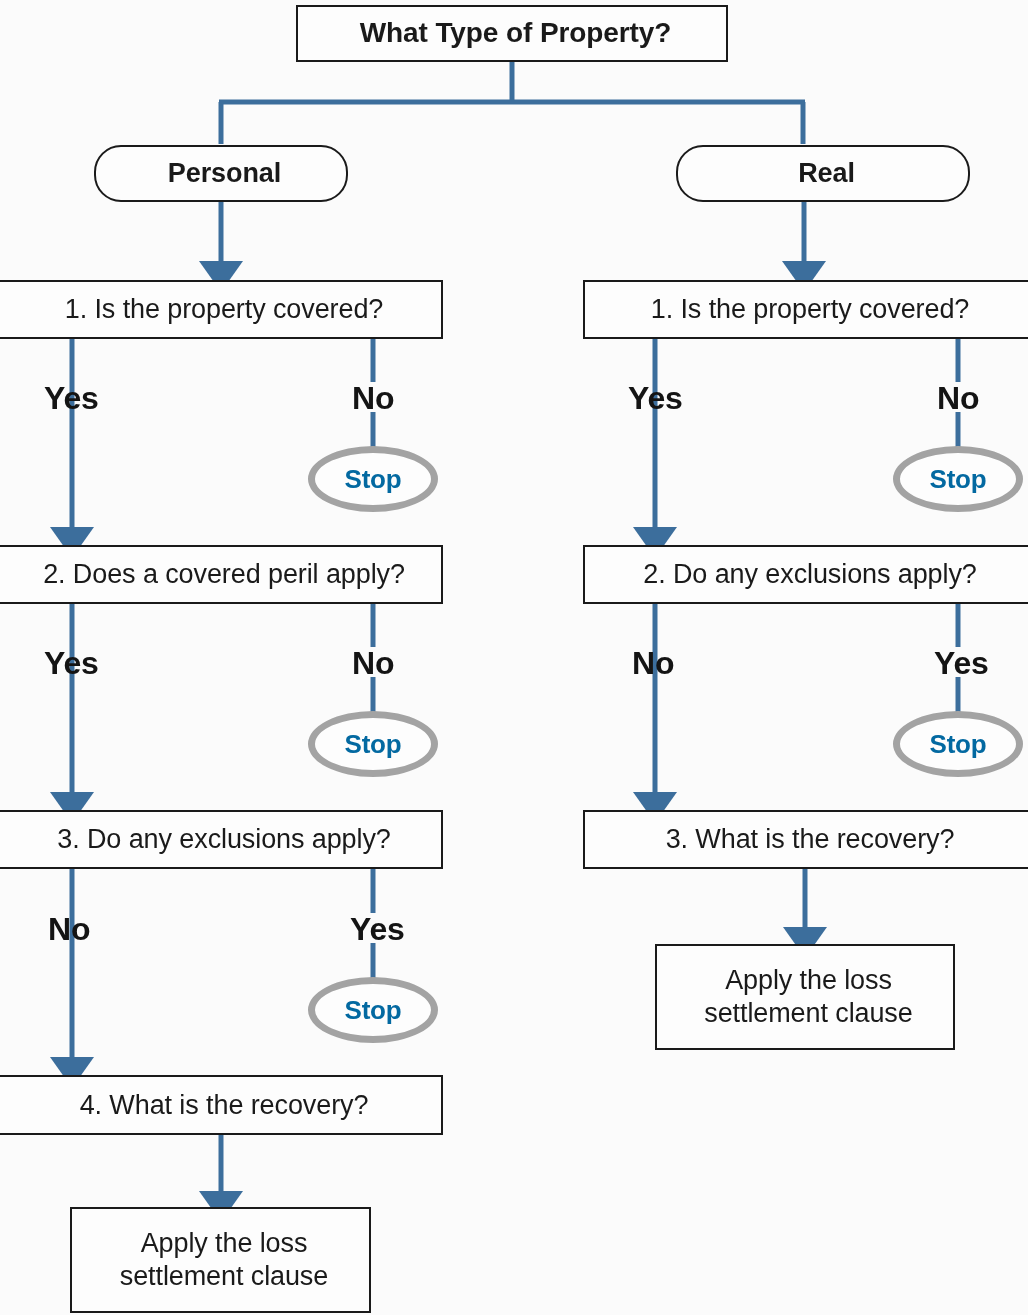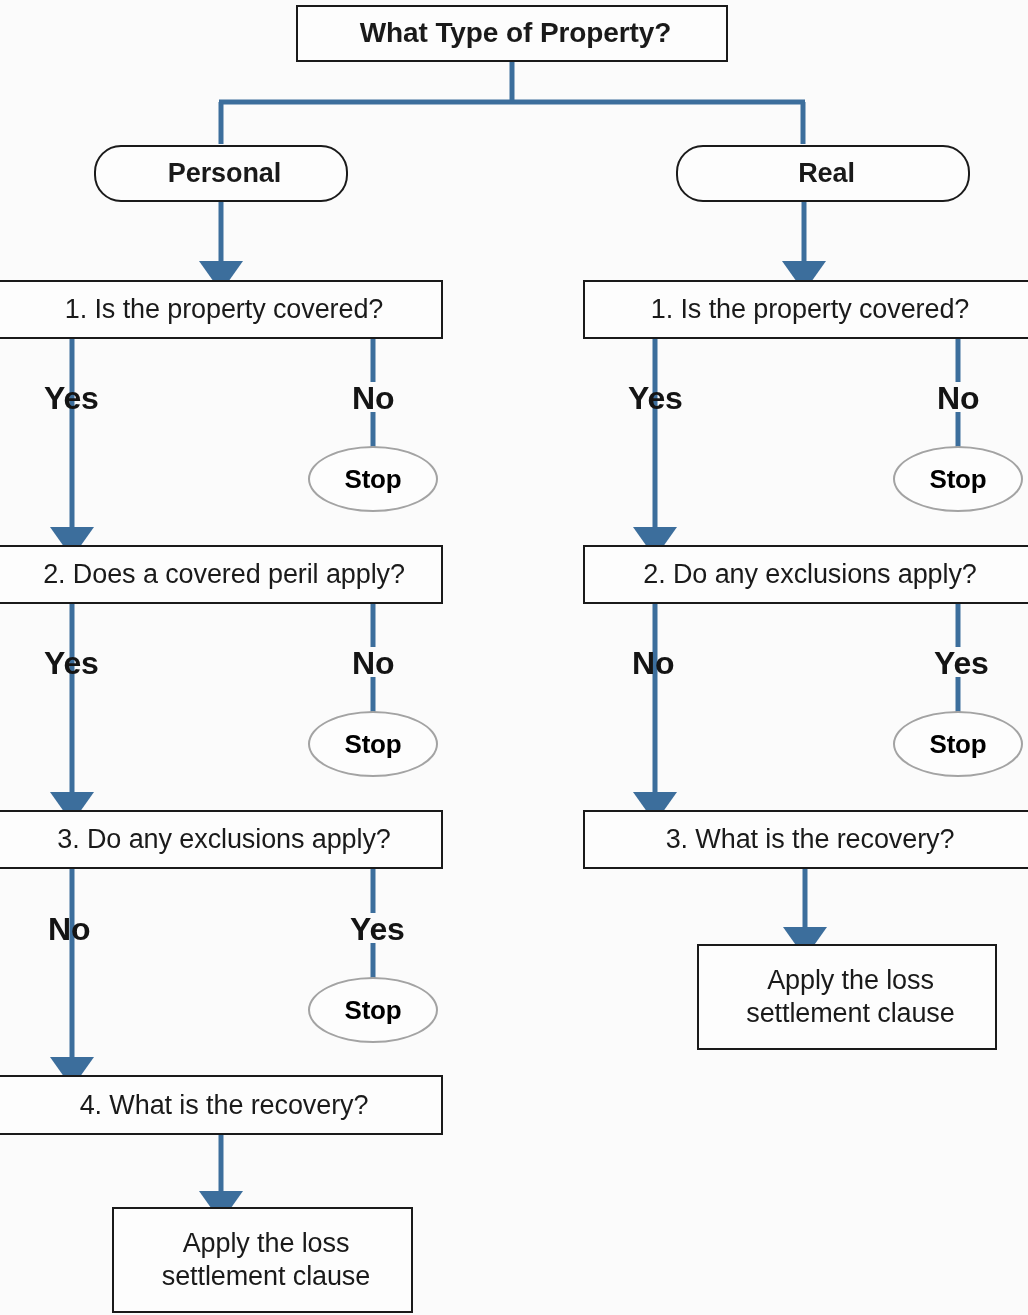--- a/index.html
+++ b/index.html
@@ -41,35 +41,34 @@
     font-weight: 700;
     border-radius: 27px;
   }
   .node.root {
     font-size: 28px;
     font-weight: 700;
   }
   .node.terminal {
     font-size: 27px;
     font-weight: 400;
-    margin-left: 42px;
   }
   
   .stop {
     position: absolute;
     box-sizing: border-box;
-    border: 2px solid #a3a3a3;
+    border: 7px solid #a3a3a3;
     border-radius: 50%;
     background: #fdfdfd;
     display: flex;
     align-items: center;
     justify-content: center;
     font-size: 26px;
     font-weight: 700;
-    color: #000000;
+    color: #0369a1;
     letter-spacing: -0.2px;
   }
   
   .edge-label {
     position: absolute;
     font-size: 32px;
     font-weight: 700;
     color: #141414;
     white-space: nowrap;
     letter-spacing: -0.2px;

